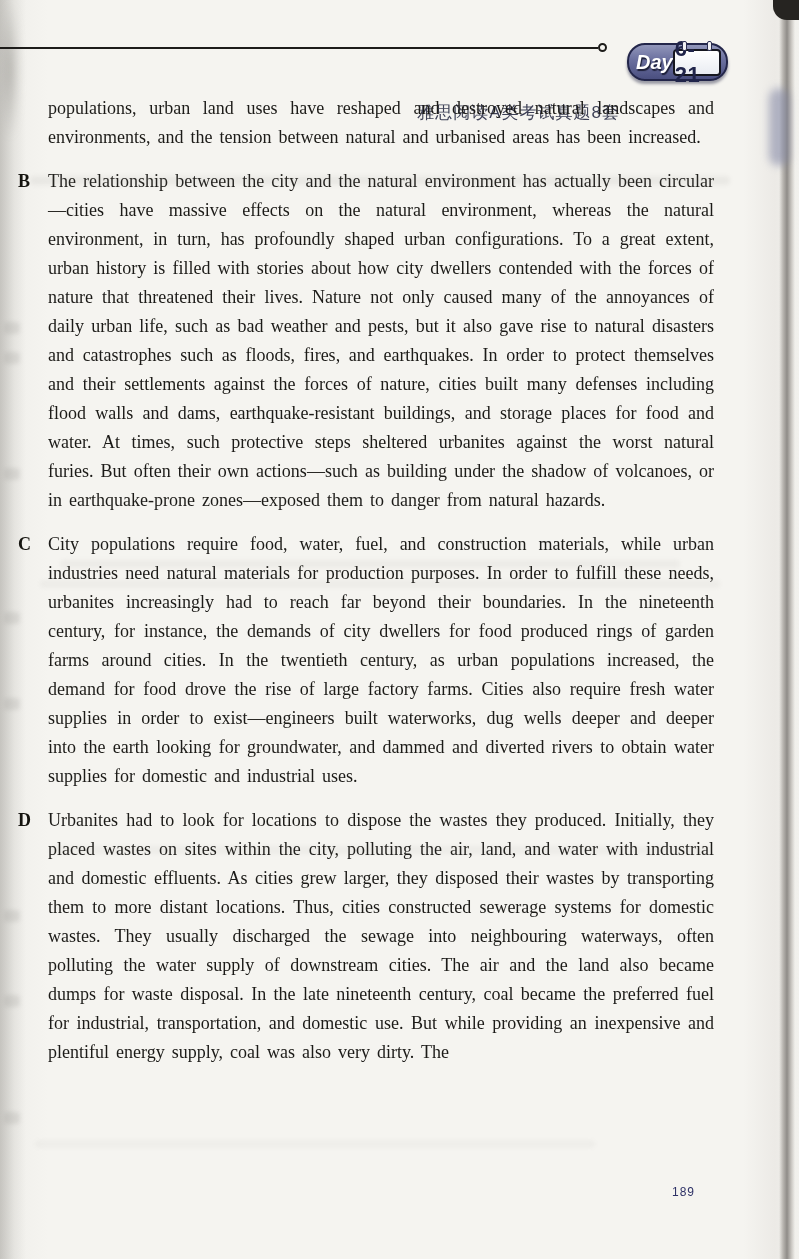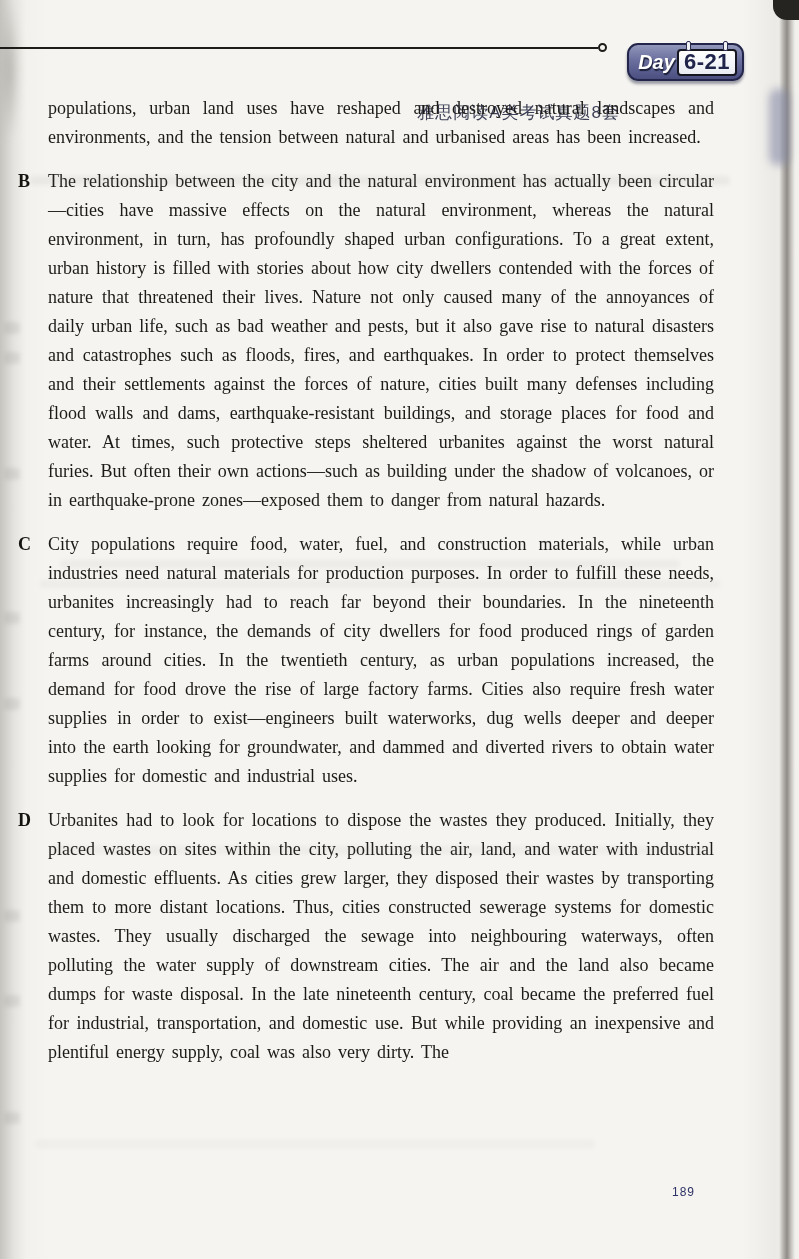--- a/index.html
+++ b/index.html
@@ -52,23 +52,23 @@
     position: absolute; top: 53px; left: 0; width: 620px;
     text-align: right;
     font-family: "Liberation Sans", sans-serif;
     font-size: 17px; letter-spacing: 1px;
     color: #3d4056;
     margin-top: 48px;
   }
 
   
   .day-badge {
-    position: absolute; left: 627px; top: 43px; width: 117px; height: 38px;
+    position: absolute; left: 627px; top: 43px; width: 101px; height: 38px;
     background: linear-gradient(180deg, #9196ba 0%, #6a6f9e 45%, #4a4f80 100%);
-    border: 2px solid #23264a; border-radius: 11px;
+    border: 2px solid #23264a; border-radius: 18px;
     box-shadow: 0 3px 3px rgba(40,42,70,0.45);
     display: flex; align-items: center;
   }
   .day-badge-label {
     font-family: "Liberation Sans", sans-serif;
     font-weight: bold; font-style: italic;
     font-size: 20px; color: #ffffff;
     text-shadow: 1px 2px 1px #1c1f38;
     padding-left: 7px; flex: 1; text-align: center;
   }

